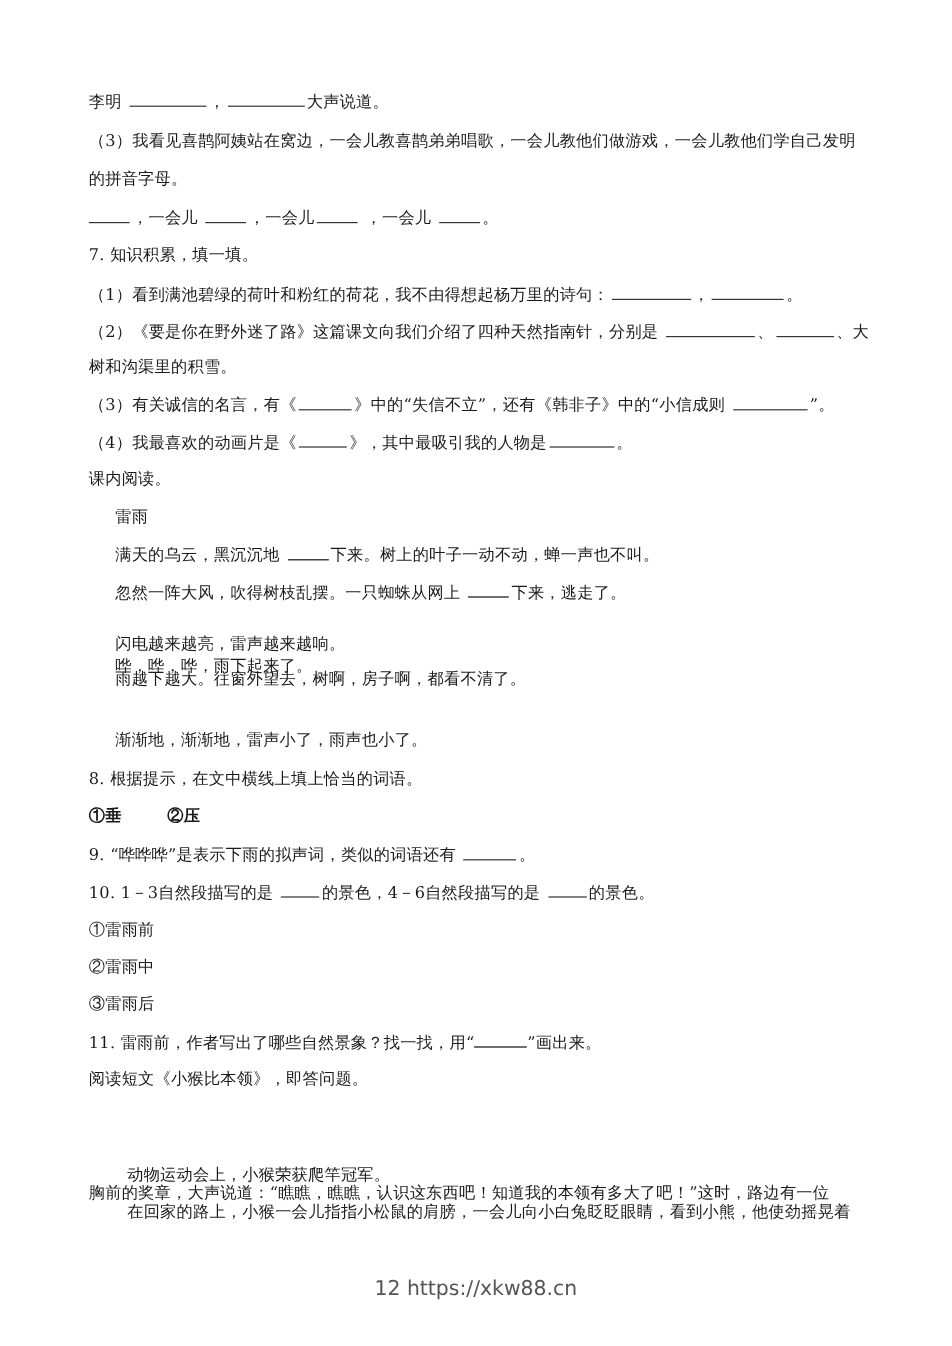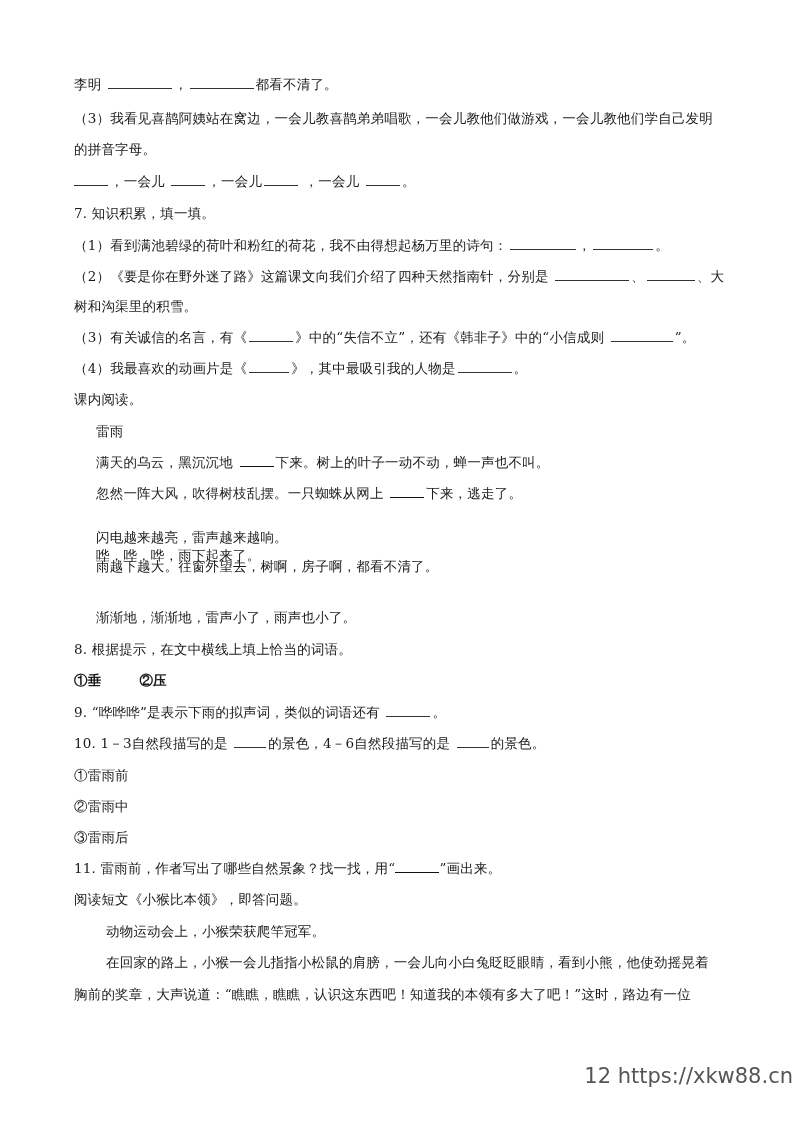--- a/index.html
+++ b/index.html
@@ -22,46 +22,46 @@
     }
     .line {
       position: absolute;
       left: 74px;
       font-size: 13.5px;
       line-height: 20px;
       white-space: nowrap;
       letter-spacing: 0.2px;
     }
     .indent { left: 96px; }
-    .indent2 { left: 106px; }
+    .indent2 { left: 106px; margin-top: 48px; }
     .blank {
       display: inline-block;
       border-bottom: 1px solid #333;
       height: 14px;
       vertical-align: baseline;
       margin: 0 2px;
     }
     .blank.thick { border-bottom: 1.5px solid #111; }
     .footer {
       position: absolute;
       left: 0; width: 793px;
       top: 1064px;
-      text-align: right;
+      text-align: center;
       font-family: "DejaVu Sans", "Liberation Sans", sans-serif;
-      font-size: 21px;
+      font-size: 17px;
       color: #555;
     }
   </style>
 </head>
 <body>
 
 <div class="page">
 
   <div class="line" style="top:74px;">
-    <span>李明 </span><span class="blank" style="width:64px;"></span><span>，</span><span class="blank" style="width:64px;"></span><span>都看不清了</span><span>。</span>
+    <span>李明 </span><span class="blank" style="width:64px;"></span><span>，</span><span class="blank" style="width:64px;"></span><span>大声说道</span><span>。</span>
   </div>
 
   <div class="line" style="top:108px;">（3）我看见喜鹊阿姨站在窝边，一会儿教喜鹊弟弟唱歌，一会儿教他们做游戏，一会儿教他们学自己发明</div>
   <div class="line" style="top:139px;">的拼音字母。</div>
 
   <div class="line" style="top:171px;">
     <span class="blank" style="width:34px;margin-left:0;"></span><span>，一会儿 </span><span class="blank" style="width:34px;"></span><span>，一会儿</span><span class="blank" style="width:34px;"></span><span> ，一会儿 </span><span class="blank" style="width:34px;"></span><span>。</span>
   </div>
 
   <div class="line" style="top:203px;">7. 知识积累，填一填。</div>

